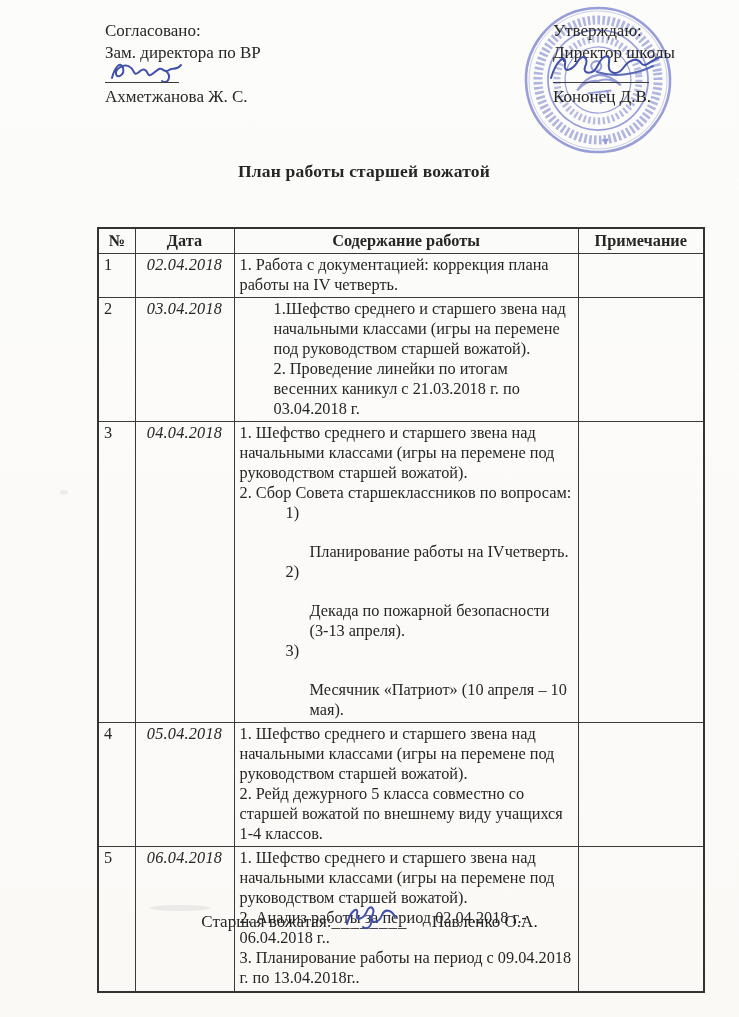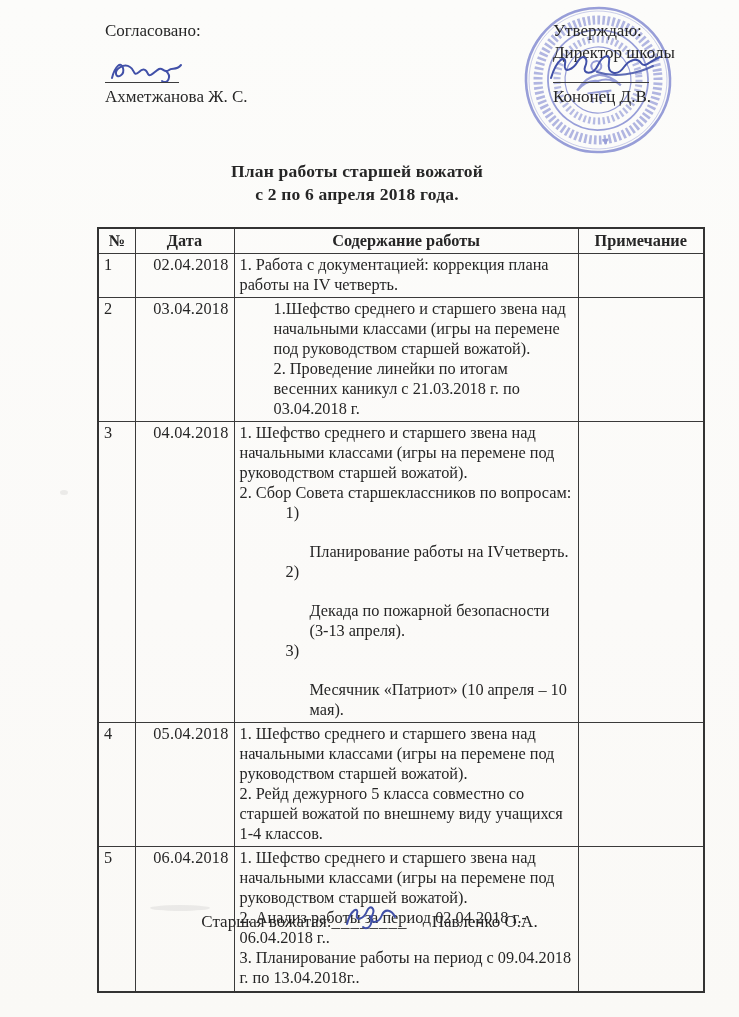--- a/index.html
+++ b/index.html
@@ -16,38 +16,38 @@
     background:linear-gradient(180deg,#fcfcfa 0%,#fbfaf8 60%,#faf9f6 100%);
   }
   .hdr-line { position:absolute; font-size:17px; line-height:21px; white-space:nowrap; }
   .sig-rule { position:absolute; border-bottom:1.6px solid #3c3c3c; }
   .sig { position:absolute; pointer-events:none; }
   .sig path { fill:none; stroke:#4150a8; stroke-width:2; stroke-linecap:round; stroke-linejoin:round; }
   .stamp { position:absolute; left:518px; top:0px; width:160px; height:160px; opacity:0.62; transform:rotate(-7deg); }
   .stamp * { stroke:#5b66c4; fill:none; }
   .hdr-text { z-index:3; }
 
-  .title-block { position:absolute; left:5px; top:160px; width:704px; text-align:center; }
+  .title-block { position:absolute; left:12px; top:160px; width:704px; text-align:center; }
   .title-block div { font-weight:bold; font-size:17.5px; line-height:23px; letter-spacing:0.2px; }
 
   table.plan {
     position:absolute; left:97px; top:227px;
     width:606px; border-collapse:collapse; table-layout:fixed;
     background:transparent;
   }
   table.plan th, table.plan td {
     border:1.6px solid #3a3a3a;
     vertical-align:top;
     font-size:16.3px; line-height:20px;
     padding:1px 5px 2px 5px;
   }
   table.plan { border:2px solid #333; }
   table.plan th { font-weight:bold; text-align:center; padding:2px 2px; }
   td.c-num  { padding-left:8px; }
-  td.c-date { text-align:right; letter-spacing:0.2px; }
+  td.c-date { text-align:center; letter-spacing:0.2px;font-style:italic; }
   td.c-content { padding-right:10px; }
   .blk-p { margin:0; }
   .blk-li { display:flex; margin:0 0 0 46px; }
   .blk-li .marker { flex:0 0 24px; }
   .blk-li .li-text { flex:1;margin-top:39px; }
 
   .footer { position:absolute; left:0; top:912px; width:739px; text-align:center; font-size:17px; }
   .footer .blank { letter-spacing:1px; }
   .footer .fname { margin-left:20px; }
 
@@ -67,39 +67,39 @@
     <circle cx="80" cy="80" r="50" stroke-width="1.8"></circle>
     <circle cx="80" cy="80" r="41" stroke-width="7" stroke-dasharray="2.3 2.5" opacity="0.7"></circle>
     <circle cx="80" cy="80" r="33" stroke-width="1.2"></circle>
     <path d="M58,88 Q80,62 102,88 Q92,78 80,81 Q68,78 58,88" stroke-width="2.2"></path>
     <circle cx="80" cy="66" r="5" stroke-width="2"></circle>
     <path d="M68,92 L92,92 M72,92 L72,102 M80,92 L80,104 M88,92 L88,102" stroke-width="2"></path>
     <path d="M80,144 l2.2,-4 l-4.4,0 z M77,141 l6,0" stroke-width="1.4"></path>
   </svg>
 
   <div class="hdr-line hdr-text" style="left:105px; top:20px;">Согласовано:</div>
+  <div class="hdr-line hdr-text" style="left:105px; top:42px;">Зам. директора по ВР</div>
   <svg class="sig" style="left:108px; top:56px;" width="78" height="30" viewBox="0 0 78 30">
     <path d="M4,22 C7,10 13,5 15,12 C17,19 9,23 8,18 C7,13 16,7 22,11 C27,14 25,21 31,16 C35,12 38,13 40,18 C42,22 47,15 51,13 C55,11 56,18 61,14 C64,11 68,15 73,9"></path>
     <path d="M58,15 C64,20 60,29 54,25"></path>
   </svg>
   <div class="sig-rule" style="left:105px; top:68px; width:74px; height:14px;"></div>
   <div class="hdr-line hdr-text" style="left:105px; top:86px;text-align:center;">Ахметжанова Ж. С.</div>
 
   <div class="hdr-line hdr-text" style="left:553px; top:20px;">Утверждаю:</div>
   <div class="hdr-line hdr-text" style="left:553px; top:42px;">Директор школы</div>
   <svg class="sig hdr-text" style="left:545px; top:48px;" width="120" height="40" viewBox="0 0 120 40">
     <path d="M6,30 C12,10 22,6 20,16 C18,26 28,22 33,13 C38,5 44,10 40,19 C37,26 48,28 53,17 C57,8 66,4 64,14 C62,26 72,29 79,19 C84,12 92,9 96,15 C100,21 106,12 115,9"></path>
     <path d="M52,24 C70,30 92,26 108,18" opacity="0.85"></path>
   </svg>
   <div class="sig-rule hdr-text" style="left:553px; top:68px; width:96px; height:14px;"></div>
   <div class="hdr-line hdr-text" style="left:553px; top:86px;">Кононец Д.В.</div>
 
   <div class="title-block">
     <div>План работы старшей вожатой</div>
-    <div>с 2 по 6 апреля 2018 года.</div>
   </div>
 
   <table class="plan">
     <colgroup>
       <col style="width:37px">
         <col style="width:99px">
         <col style="width:344px">
         <col style="width:126px">
     </colgroup>
     <thead>

